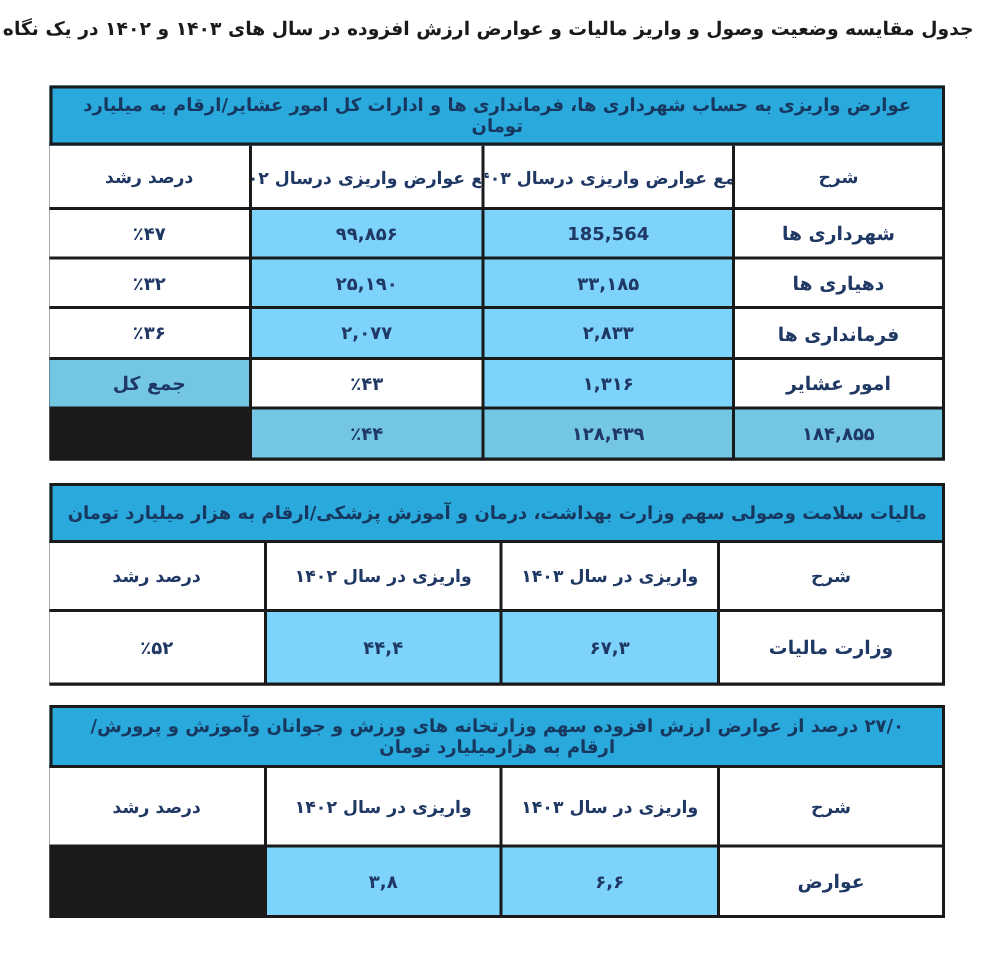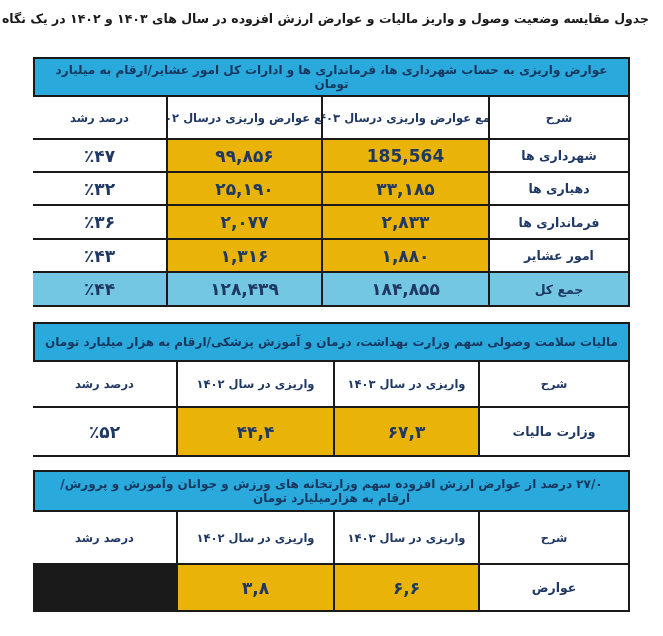--- a/index.html
+++ b/index.html
@@ -42,22 +42,22 @@
   .tbl3 .grid {
     grid-template-columns:148px 143px 155px 143px;
     grid-template-rows:51px 45px;
   }
   .cell {
     background:#ffffff; display:flex; align-items:center; justify-content:center;
     text-align:center; font-size:12.5px; font-weight:bold; color:#1f3864;
     padding:0 4px; overflow:hidden;
   }
   .ch { font-size:11.5px; white-space:nowrap; }
-  .num { direction:ltr; font-size:17px; }
-  .green { background:#eab308; }
+  .num { direction:ltr; font-size:12px; }
+  .green { background:#7dd3fc; }
   .blue  { background:#73c7e2; }
 </style>
 </head>
 <body>
 
 <div class="page">
 
   <div class="doc-title">جدول مقایسه وضعیت وصول و واریز مالیات و عوارض ارزش افزوده در سال های ۱۴۰۳ و ۱۴۰۲ در یک نگاه</div>
 
   <section class="tbl tbl1">
@@ -77,21 +77,20 @@
       <div class="cell num green">۳۳,۱۸۵</div>
       <div class="cell num green">۲۵,۱۹۰</div>
       <div class="cell num">٪۳۲</div>
 
       <div class="cell">فرمانداری ها</div>
       <div class="cell num green">۲,۸۳۳</div>
       <div class="cell num green">۲,۰۷۷</div>
       <div class="cell num">٪۳۶</div>
 
       <div class="cell">امور عشایر</div>
-      <div class="cell num green">۱,۸۸۰</div>
       <div class="cell num green">۱,۳۱۶</div>
       <div class="cell num">٪۴۳</div>
 
       <div class="cell blue">جمع کل</div>
       <div class="cell num blue">۱۸۴,۸۵۵</div>
       <div class="cell num blue">۱۲۸,۴۳۹</div>
       <div class="cell num blue">٪۴۴</div>
     </div>
   </section>
 

